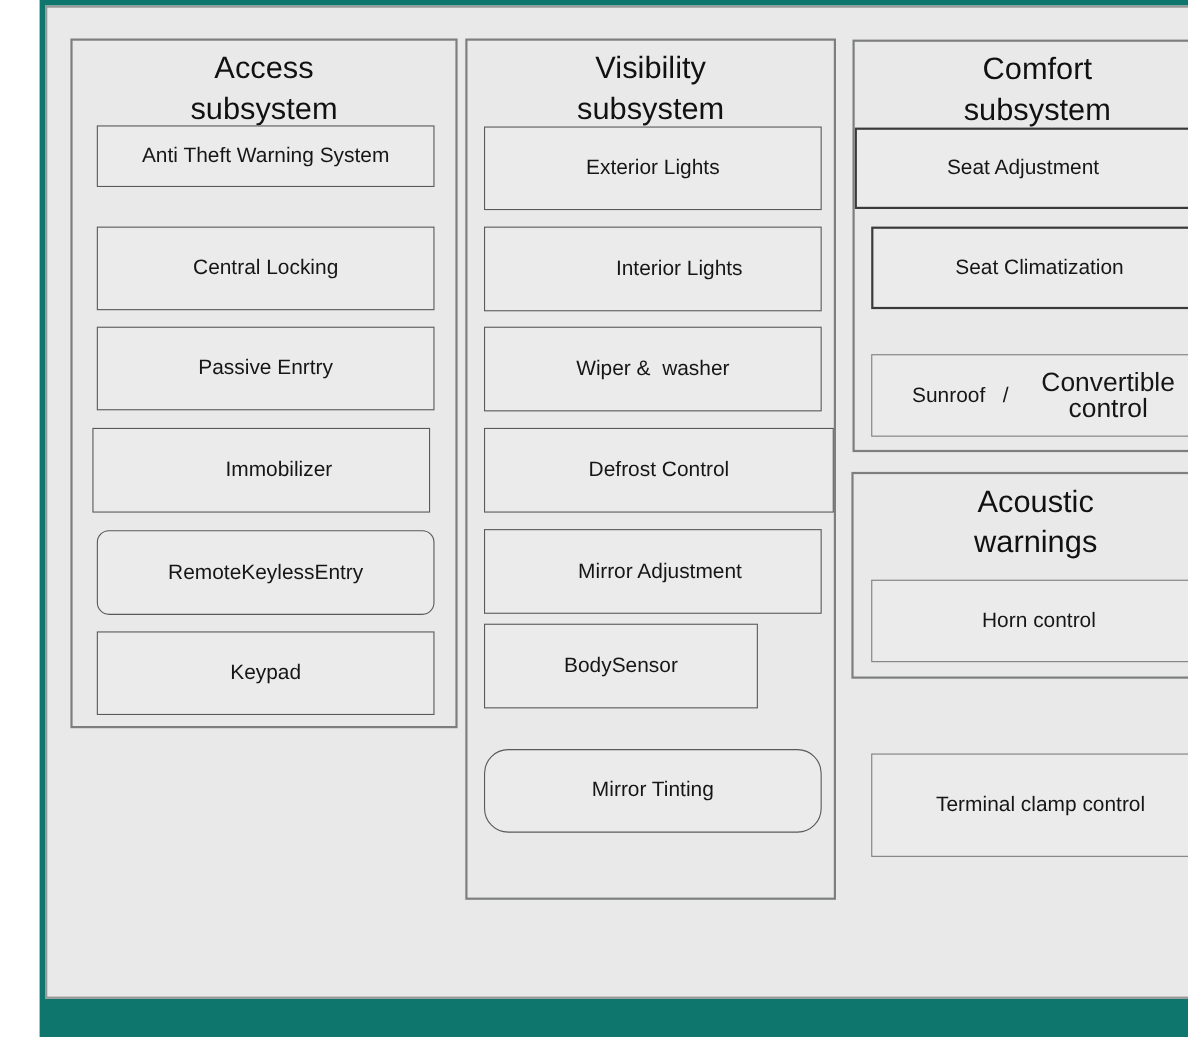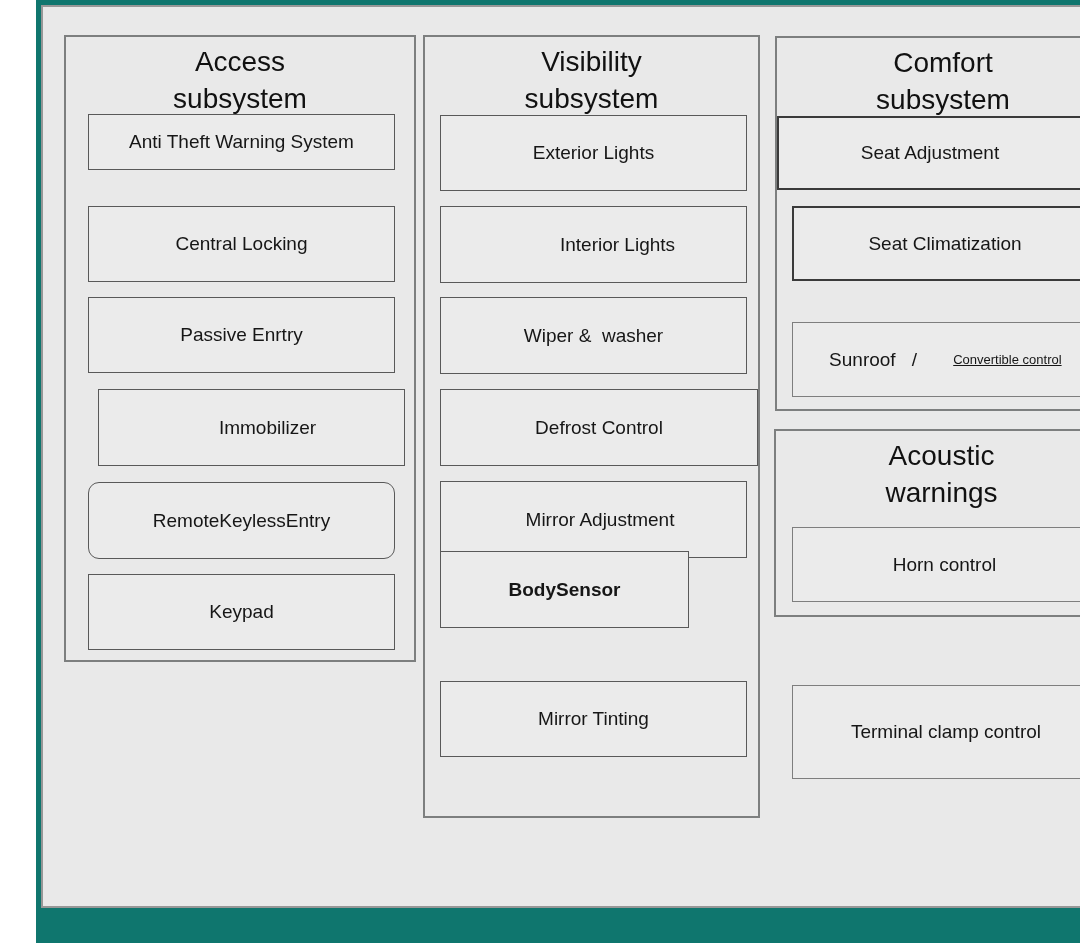--- a/index.html
+++ b/index.html
@@ -59,46 +59,45 @@
     text-align: center;
     white-space: pre-wrap;
   }
   .box.dark  { border: 2px solid #3a3a3a; }
   .box.light { border: 1px solid #7e7e7e; }
 
   
   .acc-0 { left: 22px; top: 77px;  width: 307px; height: 56px; }
   .acc-1 { left: 22px; top: 169px; width: 307px; height: 76px; }
   .acc-2 { left: 22px; top: 260px; width: 307px; height: 76px; }
-  .acc-3 { left: 32px; top: 352px; width: 307px; height: 77px; padding-left: 32px; }
+  .acc-3 { left: 18px; top: 352px; width: 307px; height: 77px; padding-left: 32px; }
   .acc-4 { left: 22px; top: 445px; width: 307px; height: 77px; border-radius: 11px; }
   .acc-5 { left: 22px; top: 537px; width: 307px; height: 76px; }
 
   
   .vis-0 { left: 15px; top: 78px;  width: 307px; height: 76px; }
   .vis-1 { left: 15px; top: 169px; width: 307px; height: 77px; padding-left: 48px; }
   .vis-2 { left: 15px; top: 260px; width: 307px; height: 77px; text-align: center; }
   .vis-3 { left: 15px; top: 352px; width: 318px; height: 77px; }
   .vis-4 { left: 15px; top: 444px; width: 307px; height: 77px; padding-left: 13px; }
-  .vis-5 { left: 15px; top: 514px; width: 249px; height: 77px; font-weight: bold; }
-  .vis-6 { left: 15px; top: 644px; width: 307px; height: 76px; }
+  .vis-5 { left: 15px; top: 530px; width: 249px; height: 77px; }
+  .vis-6 { left: 15px; top: 644px; width: 307px; height: 76px; border-radius: 22px; }
 
   
   .com-0 { left: 0; top: 78px;  width: 306px; height: 74px; }
   .com-1 { left: 15px; top: 168px; width: 306px; height: 75px; }
   .com-sunroof { left: 15px; top: 284px; width: 305px; height: 75px; gap: 4px; padding-left: 20px; }
   .sunroof-left { font-size: 19px; }
   .sunroof-sep  { font-size: 19px; margin: 0 14px 0 12px; }
   .sunroof-right {
     display: inline-block;
     width: 145px;
-    font-size: 13px;
+    font-size: 24px;
     line-height: 24px;
     text-align: center;
-    text-decoration: underline;
   }
 
   
   .aco-0 { left: 16px; top: 96px; width: 305px; height: 75px; }
 
   
   .terminal-box {
     left: 749px; top: 678px; width: 308px; height: 94px;
     position: absolute;
   }

